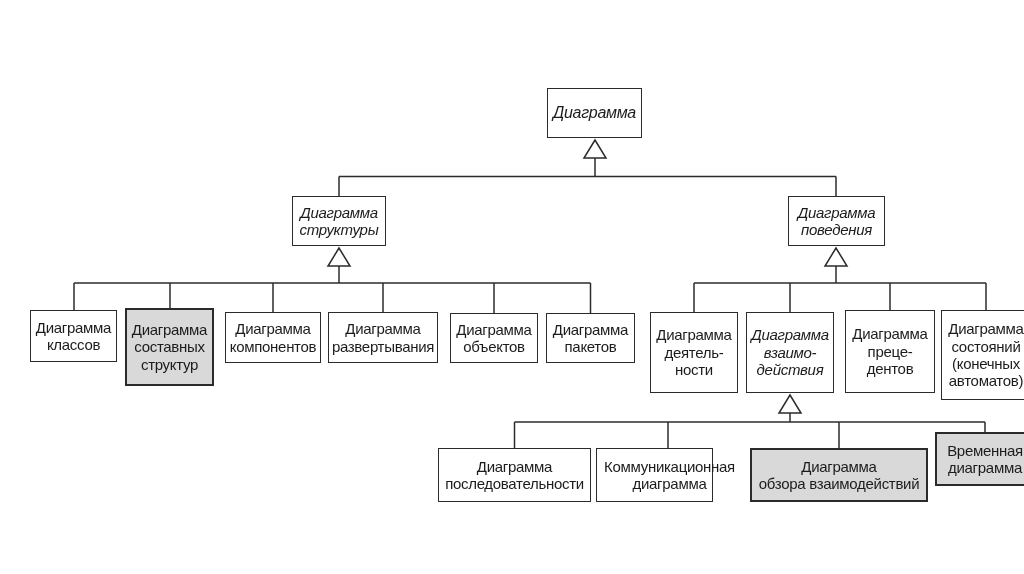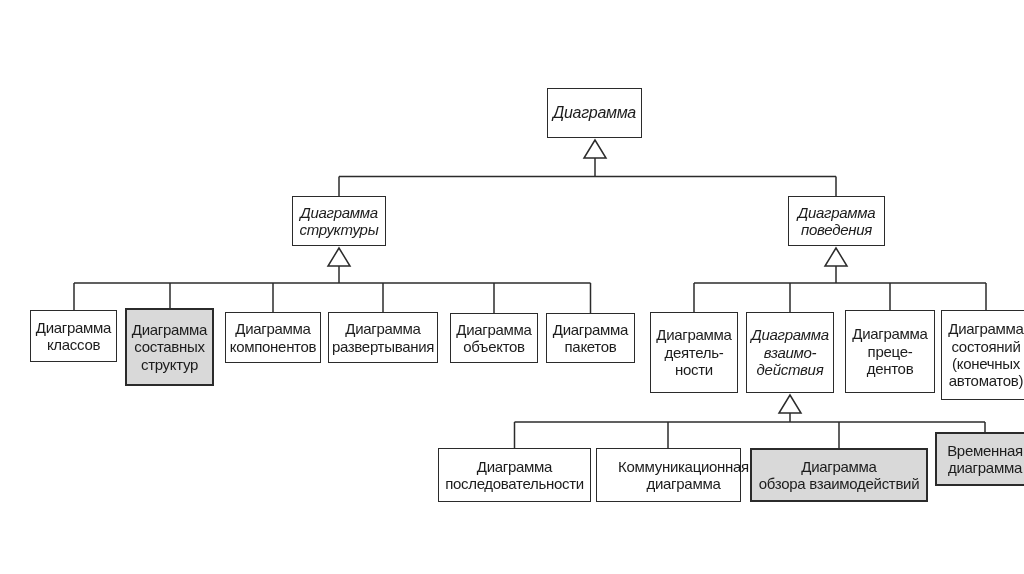--- a/index.html
+++ b/index.html
@@ -126,20 +126,20 @@
   <div class="node" style="left:827px;top:310px;width:90px;height:83px;">Диаграмма
 преце-
 дентов</div>
   <div class="node" style="left:923px;top:310px;width:90px;height:90px;">Диаграмма
 состояний
 (конечных
 автоматов)</div>
 
   <div class="node" style="left:420px;top:448px;width:153px;height:54px;">Диаграмма
 последовательности</div>
-  <div class="node" style="left:578px;top:448px;width:145px;height:54px;padding-left:30px;">Коммуникационная
+  <div class="node" style="left:578px;top:448px;width:117px;height:54px;padding-left:30px;">Коммуникационная
 диаграмма</div>
   <div class="node gray" style="left:732px;top:448px;width:178px;height:54px;">Диаграмма
 обзора взаимодействий</div>
   <div class="node gray" style="left:917px;top:432px;width:100px;height:54px;">Временная
 диаграмма</div>
 
 </div>
 
 </body></html>

